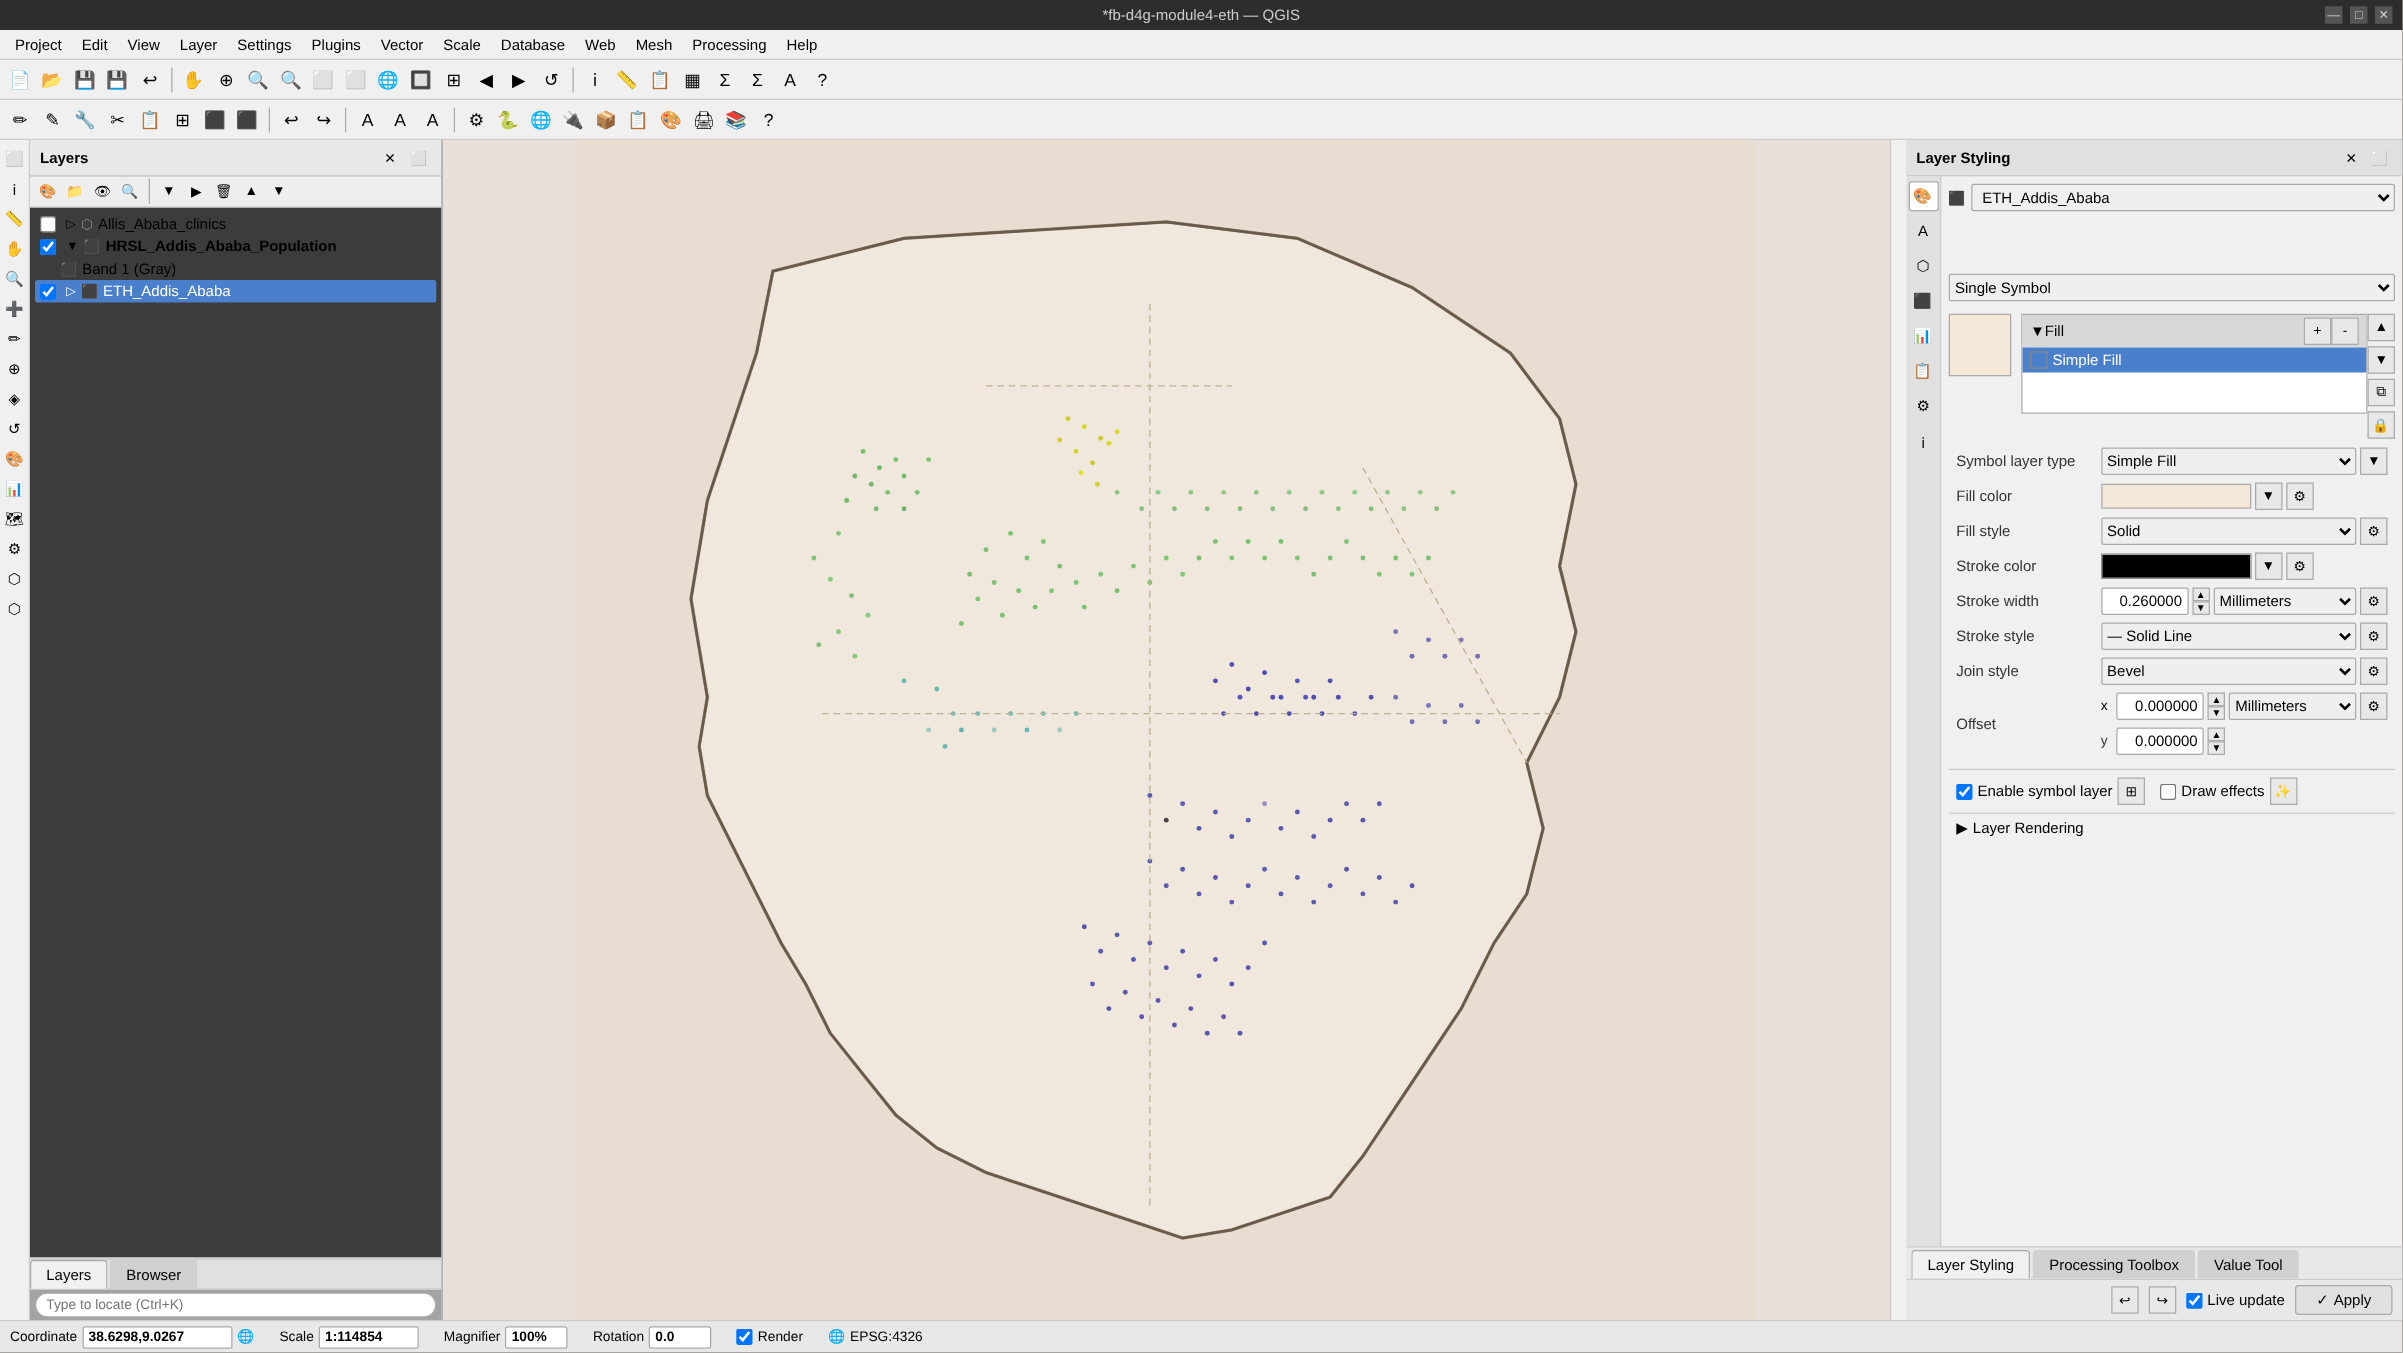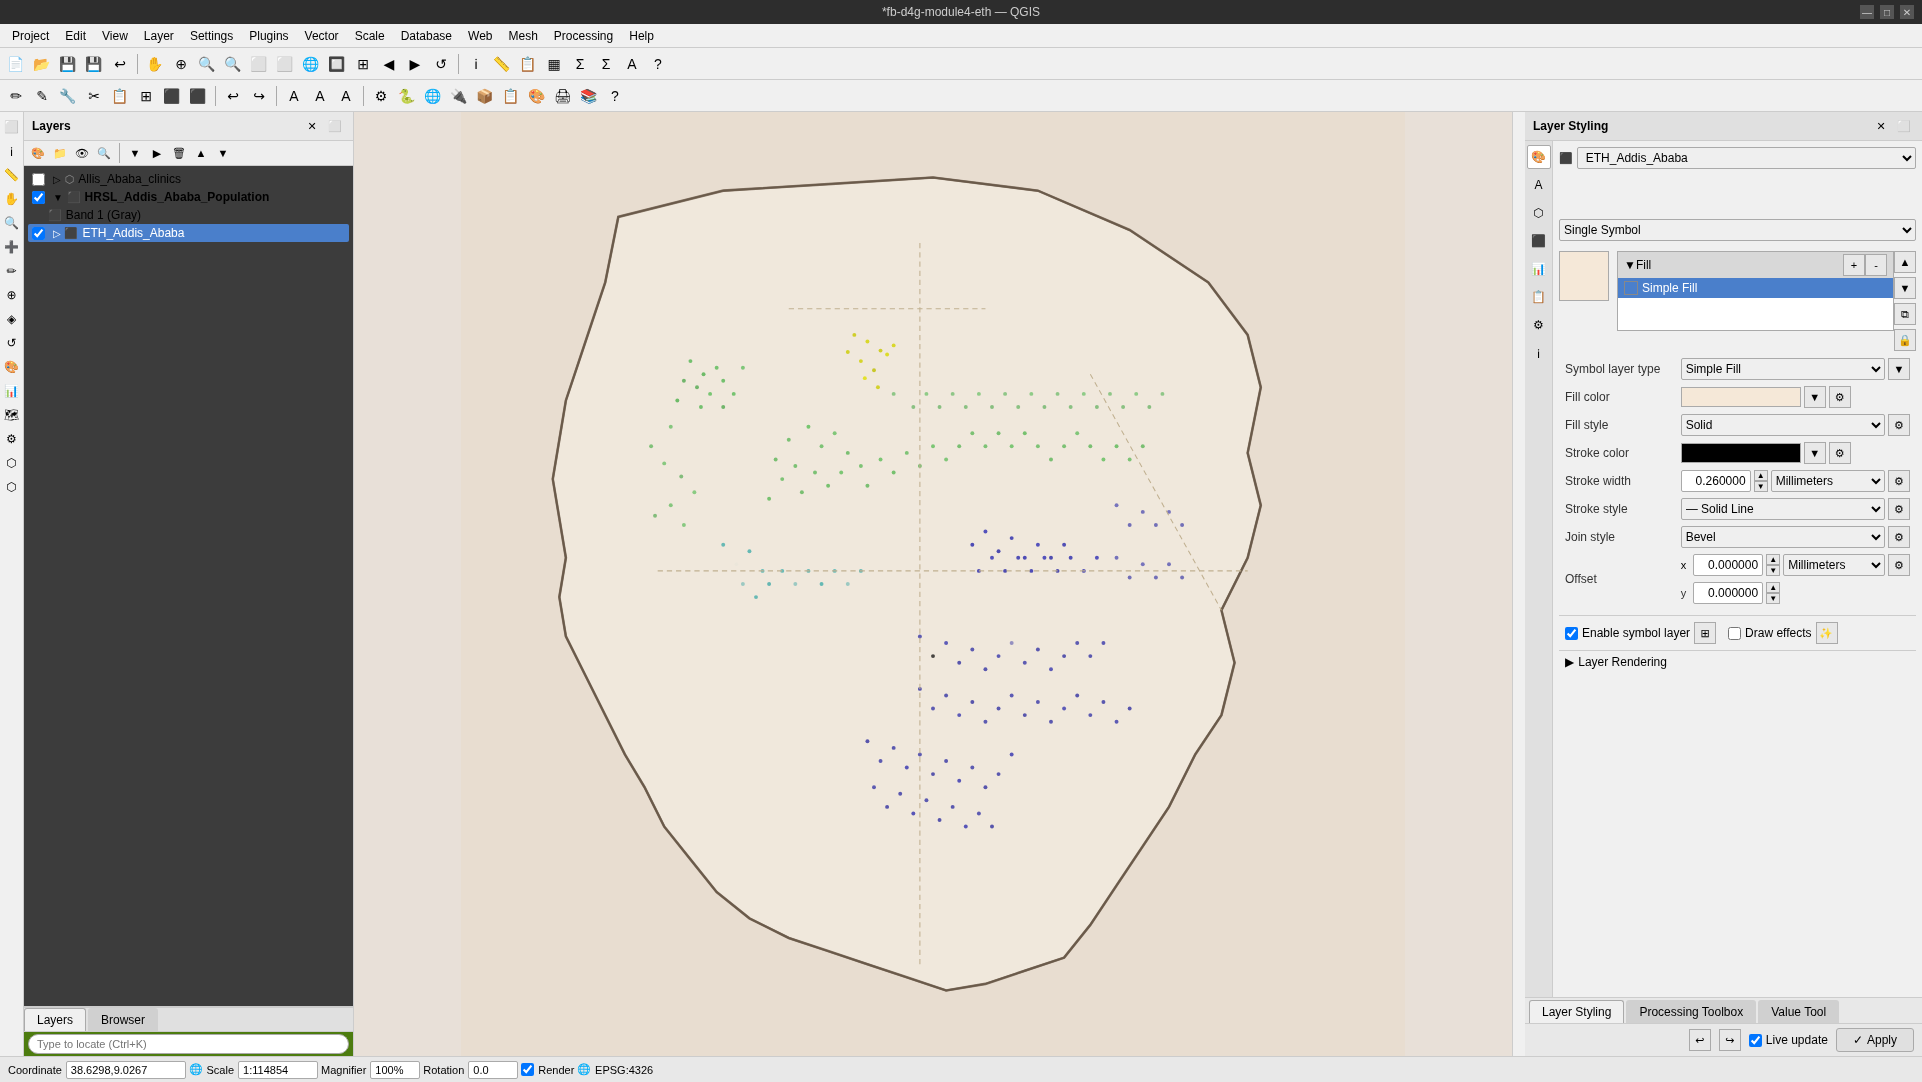--- a/index.html
+++ b/index.html
@@ -409,40 +409,41 @@
     }
 
     
     #statusbar {
       background: #e8e8e8;
       border-top: 1px solid #ccc;
       display: flex;
       align-items: center;
       height: 26px;
       padding: 0 8px;
-      gap: 3px;
+      gap: 20px;
       font-size: 11px;
     }
     .status-item {
       display: flex;
       align-items: center;
       gap: 4px;
     }
     .status-input {
       height: 18px;
       border: 1px solid #aaa;
       border-radius: 2px;
       font-size: 11px;
       padding: 0 4px;
       width: 80px;
+      font-weight: bold;
     }
 
     
     #locate-bar {
-      background: #4d7c0f;
+      background: #a3a3a3;
       border-top: 1px solid #ccc;
       padding: 2px 4px;
       display: flex;
       align-items: center;
     }
     .locate-input {
       flex: 1;
       height: 20px;
       border: 1px solid #aaa;
       border-radius: 10px;

